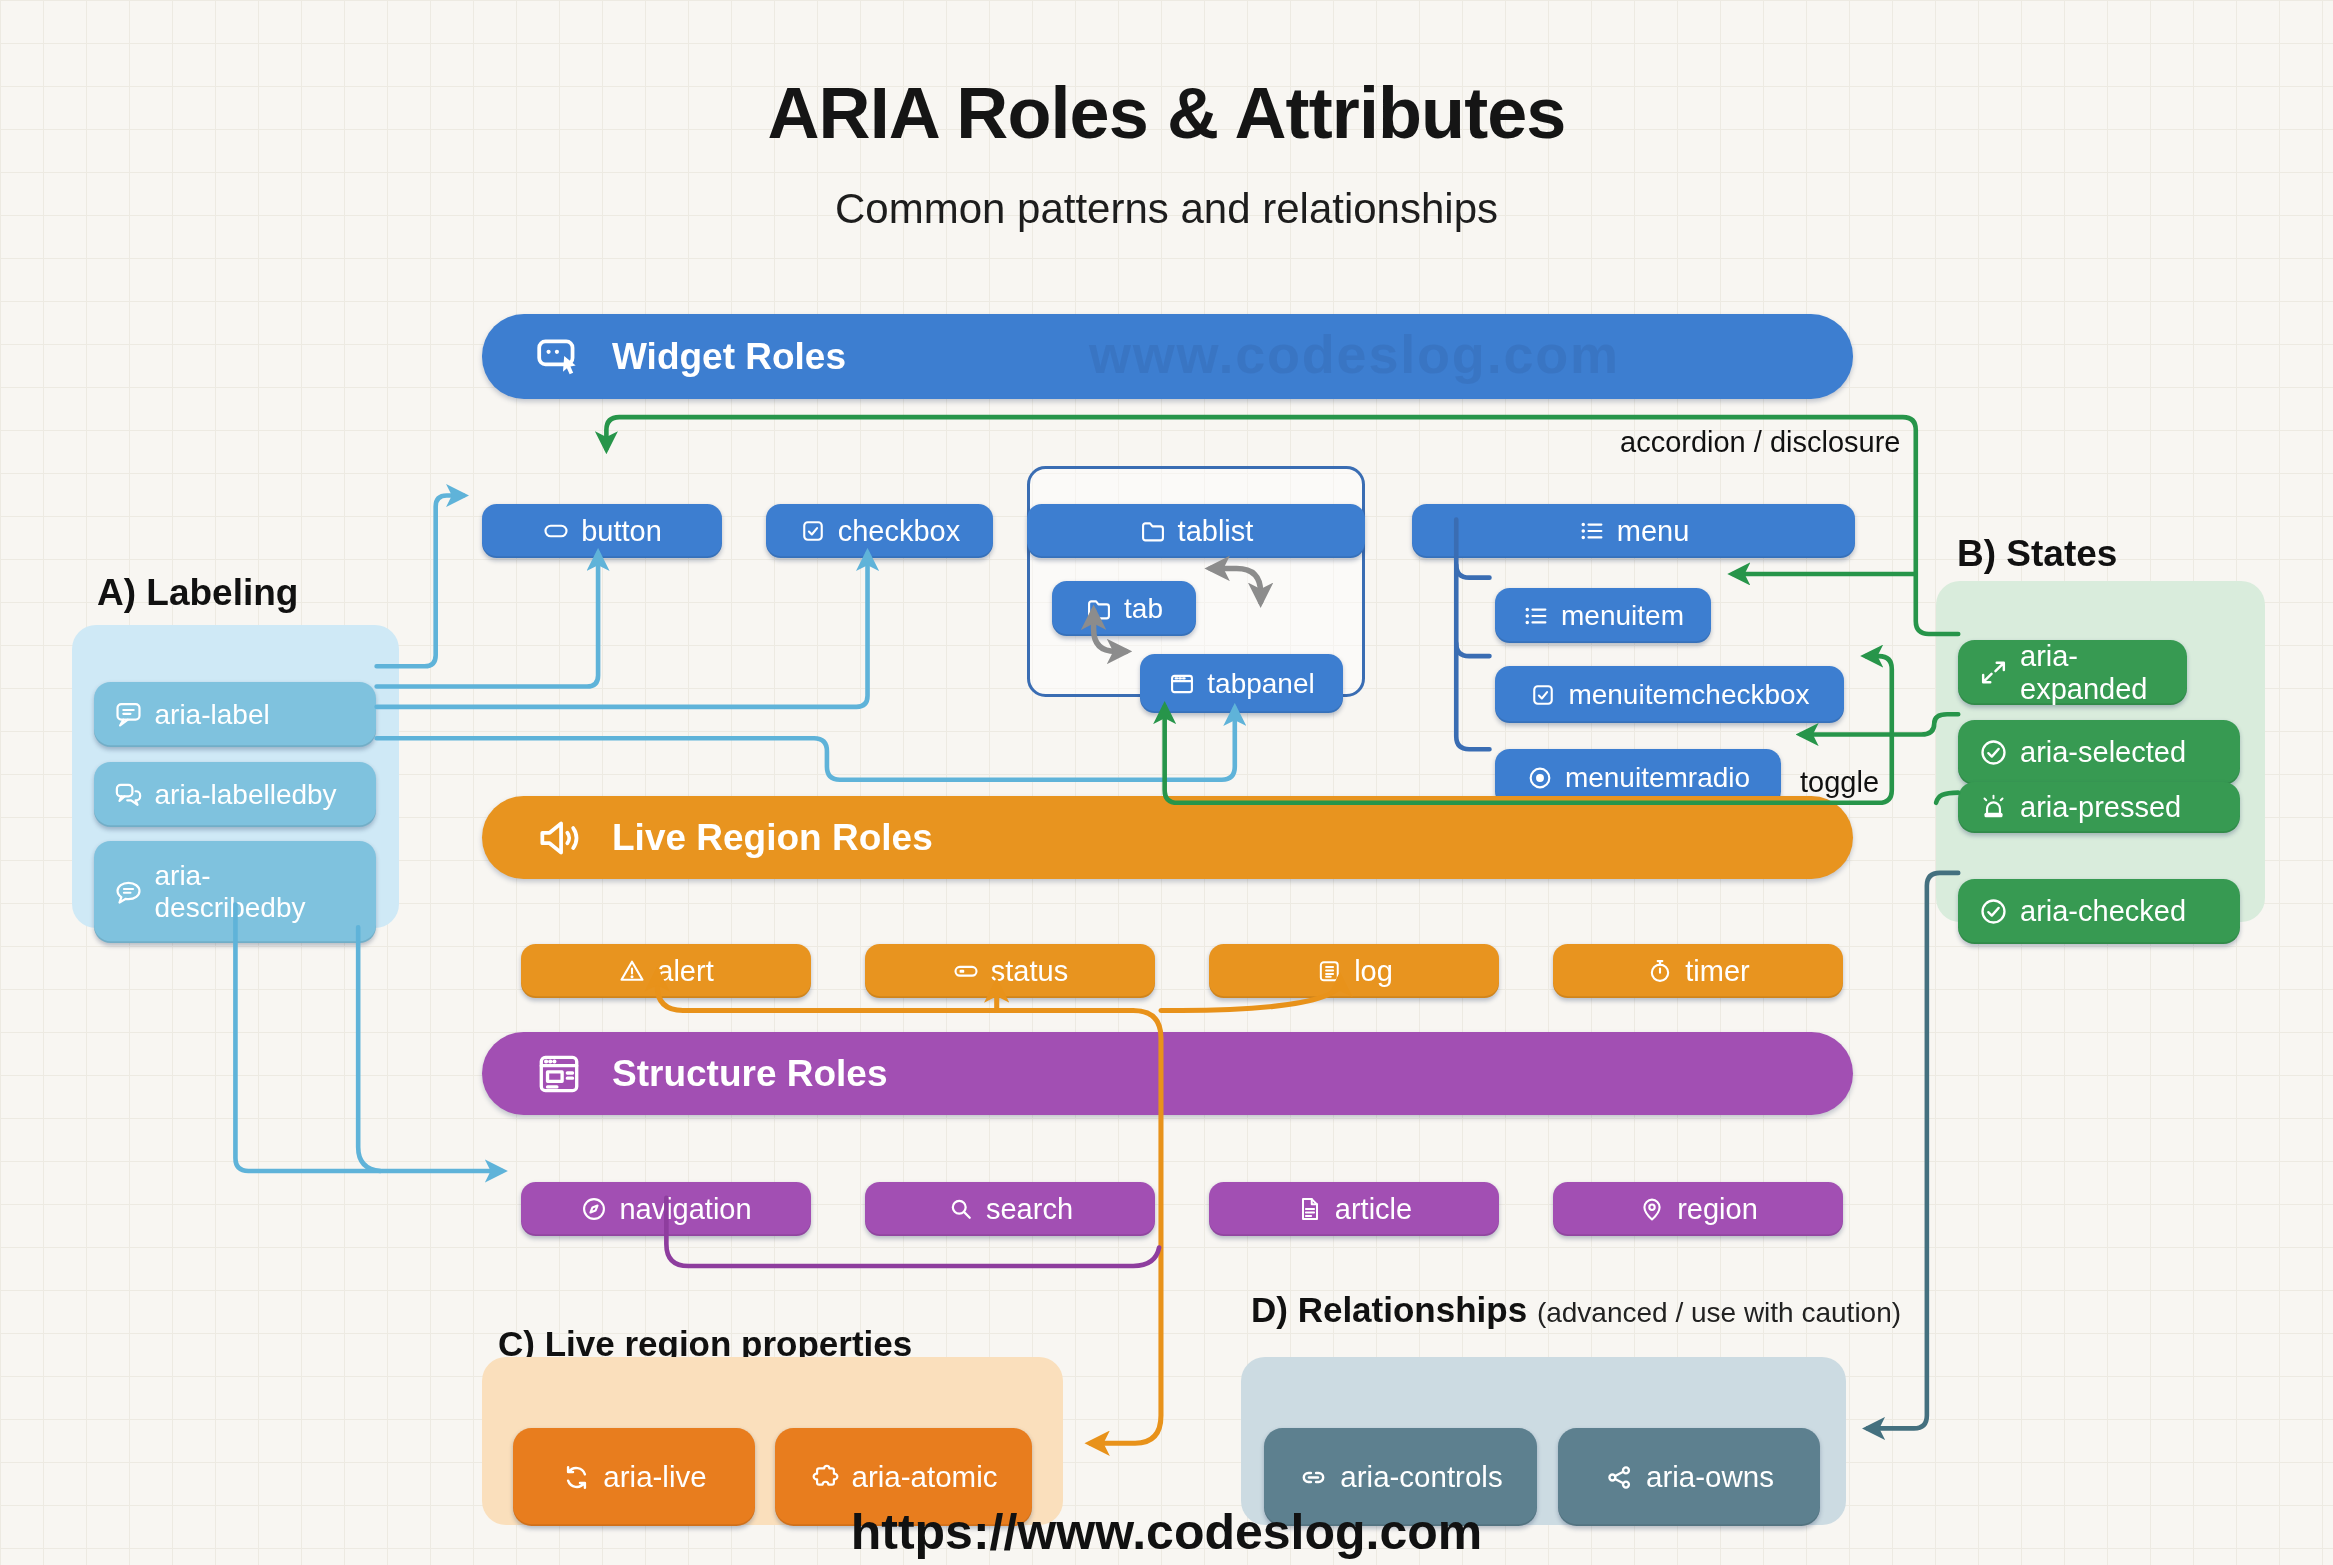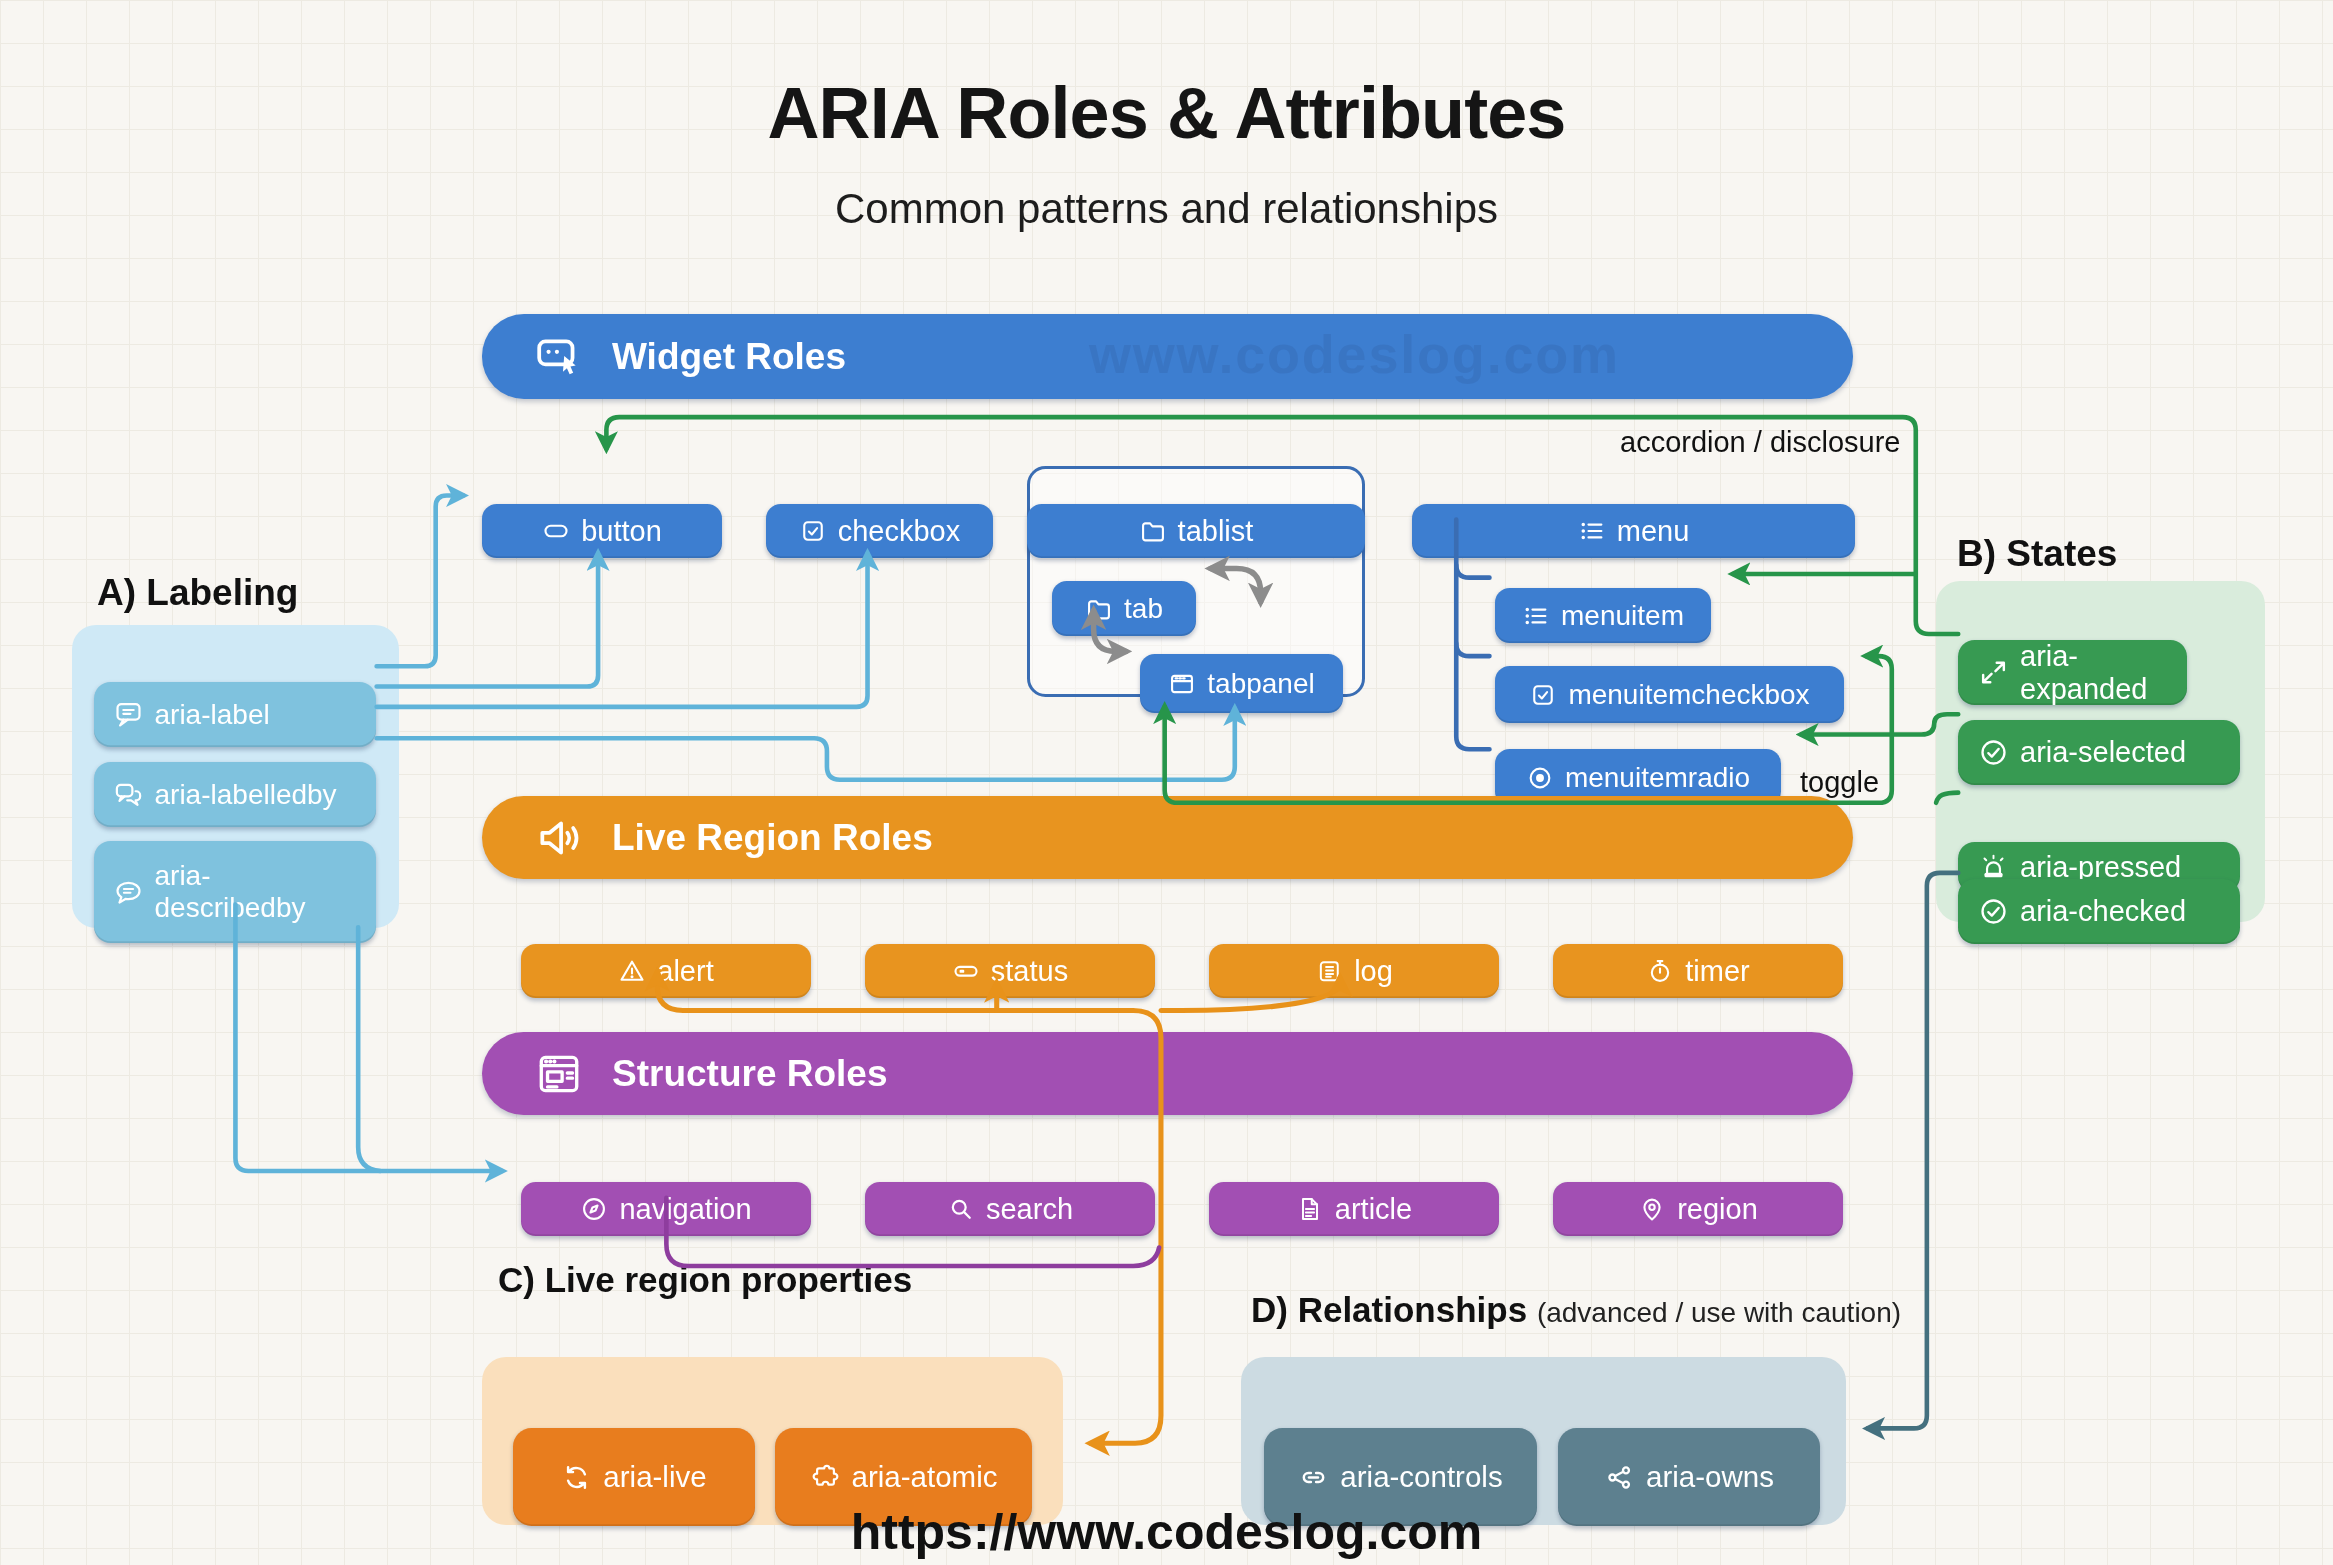--- a/index.html
+++ b/index.html
@@ -266,21 +266,21 @@
         <use href="#sym-expand"></use>
       </svg>
     <span>aria-expanded</span>
   </div>
   <div class="chip green" style="left:1958px;top:682px;width:282px;height:65px;">
     <svg class="ic lg" viewBox="0 0 24 24">
         <use href="#sym-checkcircle"></use>
       </svg>
     <span>aria-selected</span>
   </div>
-  <div class="chip green" style="left:1958px;top:804px;width:282px;height:51px;">
+  <div class="chip green" style="left:1958px;top:744px;width:282px;height:51px;">
     <svg class="ic lg" viewBox="0 0 24 24">
         <use href="#sym-siren"></use>
       </svg>
     <span>aria-pressed</span>
   </div>
   <div class="chip green" style="left:1958px;top:841px;width:282px;height:65px;">
     <svg class="ic lg" viewBox="0 0 24 24">
         <use href="#sym-checkcircle"></use>
       </svg>
     <span>aria-checked</span>
@@ -341,21 +341,21 @@
       </svg>
     <span>article</span>
   </div>
   <div class="chip purple" style="left:1553px;top:1144px;width:290px;height:54px;">
     <svg class="ic" viewBox="0 0 24 24">
         <use href="#sym-pin"></use>
       </svg>
     <span>region</span>
   </div>
 
-  <div class="heading" style="left:498px;top:1260px;">C) Live region properties</div>
+  <div class="heading" style="left:498px;top:1324px;">C) Live region properties</div>
   <div class="panel p-orange" style="left:482px;top:1357px;width:581px;height:168px;"></div>
   <div class="chip corange" style="left:513px;top:1390px;width:242px;height:98px;">
     <svg class="ic lg" viewBox="0 0 24 24">
         <use href="#sym-refresh"></use>
       </svg>
     <span>aria-live</span>
   </div>
   <div class="chip corange" style="left:775px;top:1390px;width:257px;height:98px;">
     <svg class="ic lg" viewBox="0 0 24 24">
         <use href="#sym-puzzle"></use>

